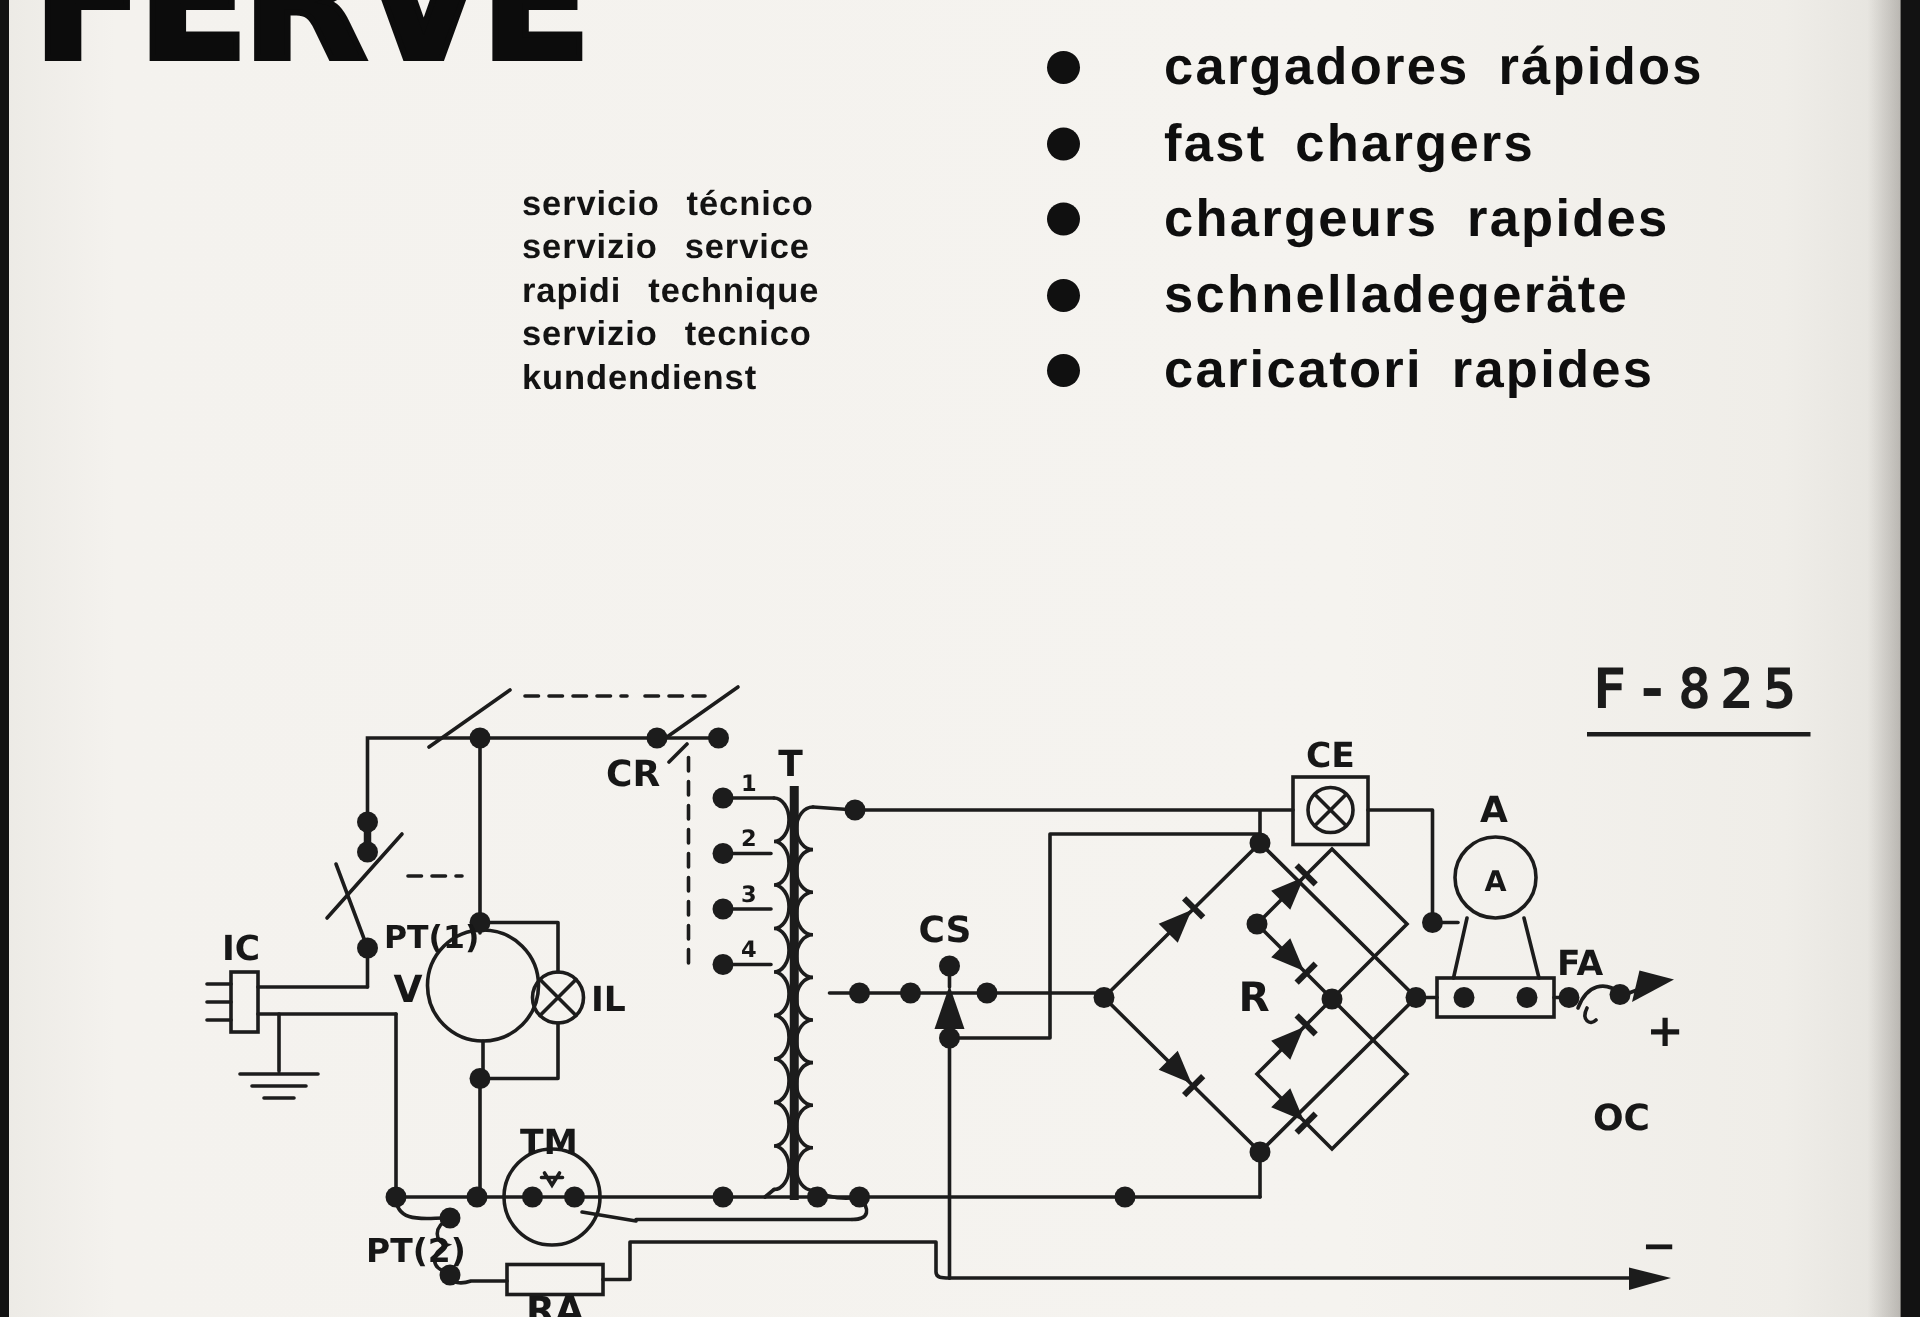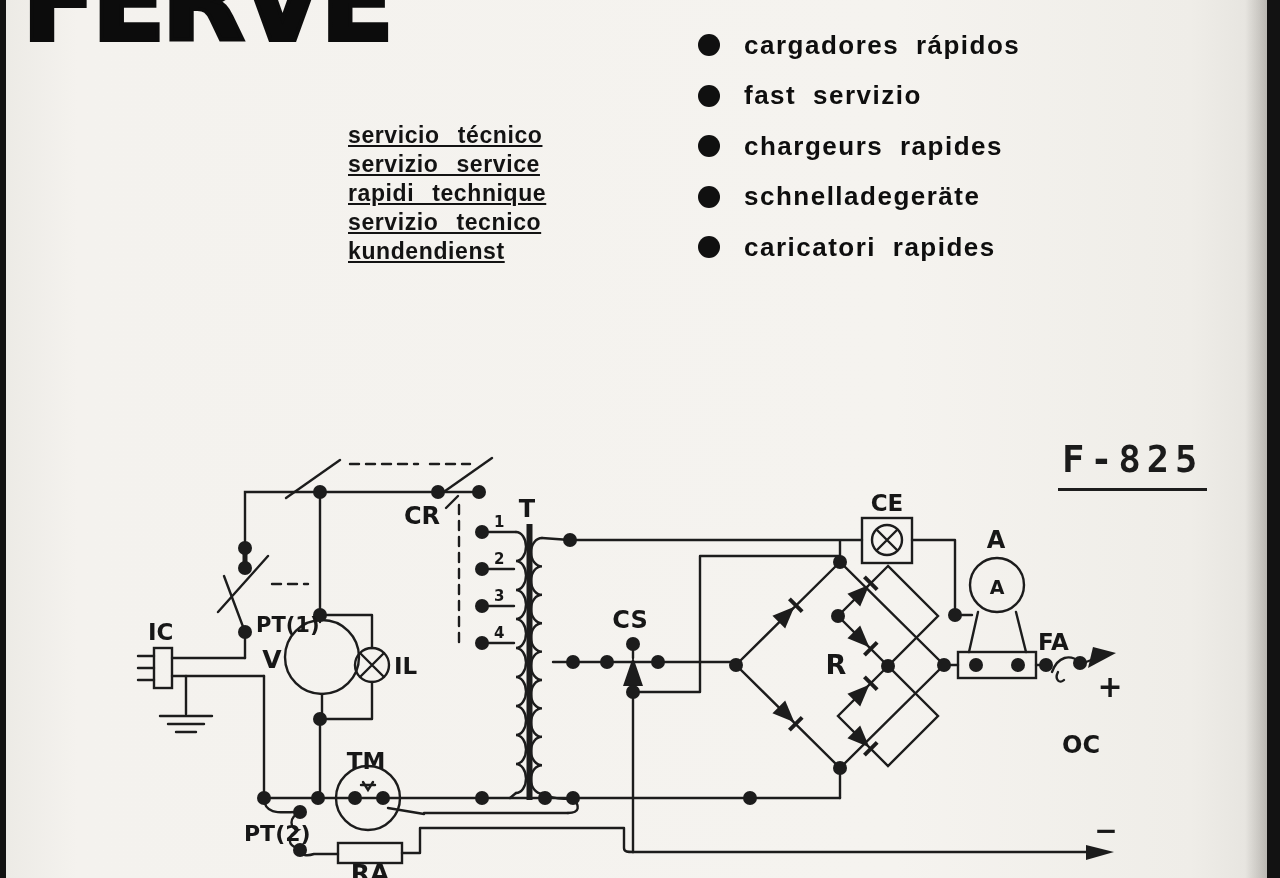--- a/index.html
+++ b/index.html
@@ -14,27 +14,27 @@
   .edge-shade{position:absolute;top:0;right:13px;width:22px;height:878px;
     background:linear-gradient(90deg,rgba(60,55,50,0) 0%,rgba(60,55,50,.25) 100%);}
   .logo{
     position:absolute;top:-57px;left:22px;height:115px;
     font-family:"DejaVu Sans",sans-serif;font-weight:bold;font-size:108px;line-height:115px;
     letter-spacing:-4px;color:#0c0c0c;-webkit-text-stroke:4px #0c0c0c;
     transform:scaleY(1.02);transform-origin:top left;white-space:nowrap;
   }
   .service{
     position:absolute;left:348px;top:121px;width:330px;
-    font-size:23px;font-weight:bold;line-height:29px;letter-spacing:.6px;word-spacing:11px;color:#131313;text-decoration:underline;
+    font-size:23px;font-weight:bold;line-height:29px;letter-spacing:.6px;word-spacing:11px;color:#131313;
   }
   .service div{white-space:nowrap;}
   .products{position:absolute;left:698px;top:20px;}
   .product-item{display:flex;align-items:center;height:50.5px;}
   .product-item .dot{width:22px;height:22px;border-radius:50%;background:#101010;margin-right:24px;flex:0 0 auto;}
-  .product-item .txt{font-size:26px;font-weight:bold;letter-spacing:1.5px;word-spacing:8px;color:#0e0e0e;white-space:nowrap;}
+  .product-item .txt{font-size:35px;font-weight:bold;letter-spacing:1.5px;word-spacing:8px;color:#0e0e0e;white-space:nowrap;margin-left:32px;}
   .model{
     position:absolute;left:1058px;top:438px;padding:0 4px 7px 4px;
     border-bottom:3px solid #1d1d1d;
     font-family:"DejaVu Sans Mono",monospace;font-weight:bold;font-size:37px;letter-spacing:6px;color:#1b1b1b;
   }
   svg.circuit{position:absolute;left:0;top:0;}
   .w{stroke:#1c1c1c;stroke-width:2.4;fill:none;stroke-linecap:round;}
   .w-thick{stroke:#1c1c1c;stroke-width:5;fill:none;}
   .dash{stroke-dasharray:9 7;}
   .dot7{fill:#1c1c1c;stroke:none;}
@@ -59,21 +59,21 @@
     <div>kundendienst</div>
   </div>
 
   <div class="products">
     <div class="product-item">
       <span class="dot"></span>
       <span class="txt">cargadores rápidos</span>
     </div>
     <div class="product-item">
       <span class="dot"></span>
-      <span class="txt">fast servizio</span>
+      <span class="txt">fast chargers</span>
     </div>
     <div class="product-item">
       <span class="dot"></span>
       <span class="txt">chargeurs rapides</span>
     </div>
     <div class="product-item">
       <span class="dot"></span>
       <span class="txt">schnelladegeräte</span>
     </div>
     <div class="product-item">

